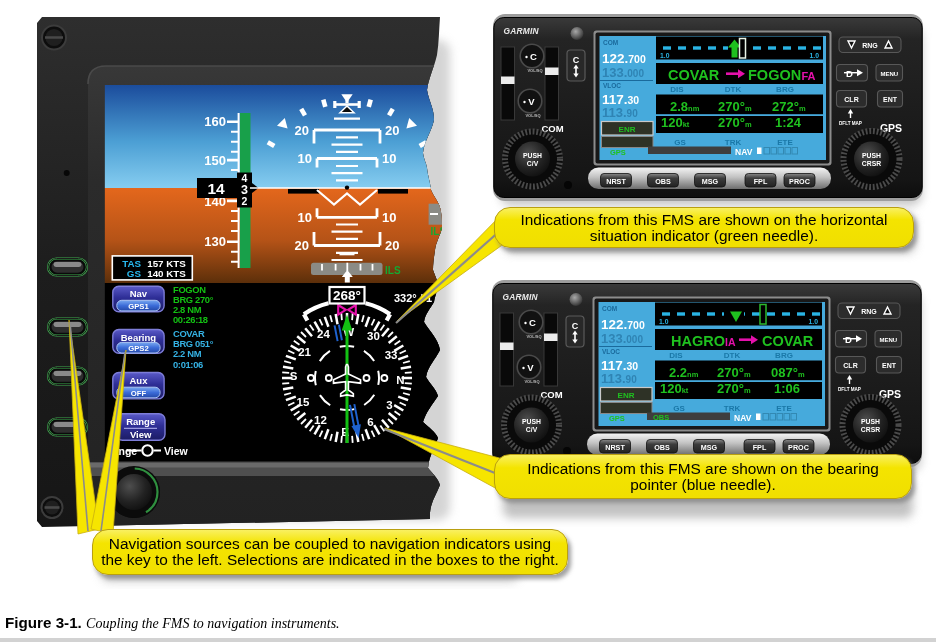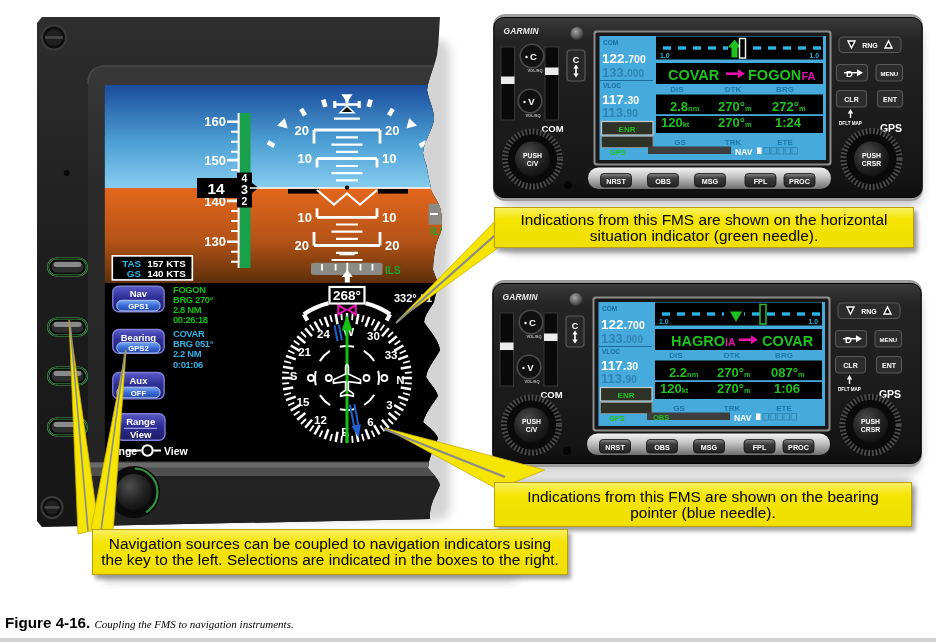--- a/index.html
+++ b/index.html
@@ -1,15 +1,15 @@
 <!DOCTYPE html>
 <html><head><meta charset="utf-8"><style>
 html,body{margin:0;padding:0;background:#fff;width:936px;height:642px;overflow:hidden}
 body{position:relative;font-family:"Liberation Sans",sans-serif}
-.co{position:absolute;background:linear-gradient(#f9f061,#f4e400 30%,#f0df00);border:1px solid #b99f10;border-radius:0;
+.co{position:absolute;background:linear-gradient(#f9f061,#f4e400 30%,#f0df00);border:1px solid #b99f10;border-radius:16px;
  box-shadow:3px 4px 4px rgba(130,130,130,.75);color:#000;text-align:center;font-size:15.4px;line-height:15.8px;
  display:flex;align-items:center;justify-content:center}
 #svgwrap{position:absolute;left:0;top:0}
 </style></head><body>
 <div id="svgwrap"><svg width="936" height="642" viewBox="0 0 936 642" font-family="Liberation Sans, sans-serif">
       <defs>
 <linearGradient id="sky" x1="0" y1="0" x2="0" y2="1">
  <stop offset="0" stop-color="#1b4c9c"></stop>
           <stop offset="0.55" stop-color="#4c9fd4"></stop>
           <stop offset="1" stop-color="#86cdf0"></stop>
@@ -595,15 +595,15 @@
       <polygon points="397,321 505,211 505,243" fill="#f6e500" stroke="#c8ad12" stroke-width="0.8"></polygon>
       <line x1="396" y1="323" x2="502" y2="229" stroke="#8b8b8b" stroke-width="2.2"></line>
       <polygon points="385,428 545,470 497,489" fill="#f6e500" stroke="#c8ad12" stroke-width="0.8"></polygon>
       <line x1="384" y1="429" x2="505" y2="477" stroke="#8b8b8b" stroke-width="2.2"></line>
       <polygon points="69,320 78,534 99,529" fill="#f6e500" stroke="#c8ad12" stroke-width="0.8"></polygon>
       <polygon points="126,350 91,529 113,534" fill="#f6e500" stroke="#c8ad12" stroke-width="0.8"></polygon>
       <line x1="70" y1="322" x2="88" y2="531" stroke="#8b8b8b" stroke-width="1.6"></line>
       <line x1="125" y1="352" x2="101" y2="531" stroke="#8b8b8b" stroke-width="1.6"></line>
     </svg></div>
 <div class="co" style="left:494px;top:207px;width:418px;height:39px">Indications from this FMS are shown on the horizontal<br>situation indicator (green needle).</div>
-<div class="co" style="left:494px;top:482px;width:416px;height:43px">Indications from this FMS are shown on the bearing<br>pointer (blue needle).</div>
+<div class="co" style="left:494px;top:454px;width:416px;height:43px">Indications from this FMS are shown on the bearing<br>pointer (blue needle).</div>
 <div class="co" style="left:92px;top:529px;width:474px;height:44px">Navigation sources can be coupled to navigation indicators using<br>the key to the left. Selections are indicated in the boxes to the right.</div>
-<div style="position:absolute;left:5px;top:614px;font-size:15.2px"><b>Figure 4-16.</b>&nbsp;<span style="font-family:'Liberation Serif',serif;font-style:italic;font-size:11px">Coupling the FMS to navigation instruments.</span></div>
+<div style="position:absolute;left:5px;top:614px;font-size:15.2px"><b>Figure 3-1.</b>&nbsp;<span style="font-family:'Liberation Serif',serif;font-style:italic;font-size:14px">Coupling the FMS to navigation instruments.</span></div>
 <div style="position:absolute;left:0;top:638px;width:936px;height:4px;background:#d2d2d2"></div>
 </body></html>

